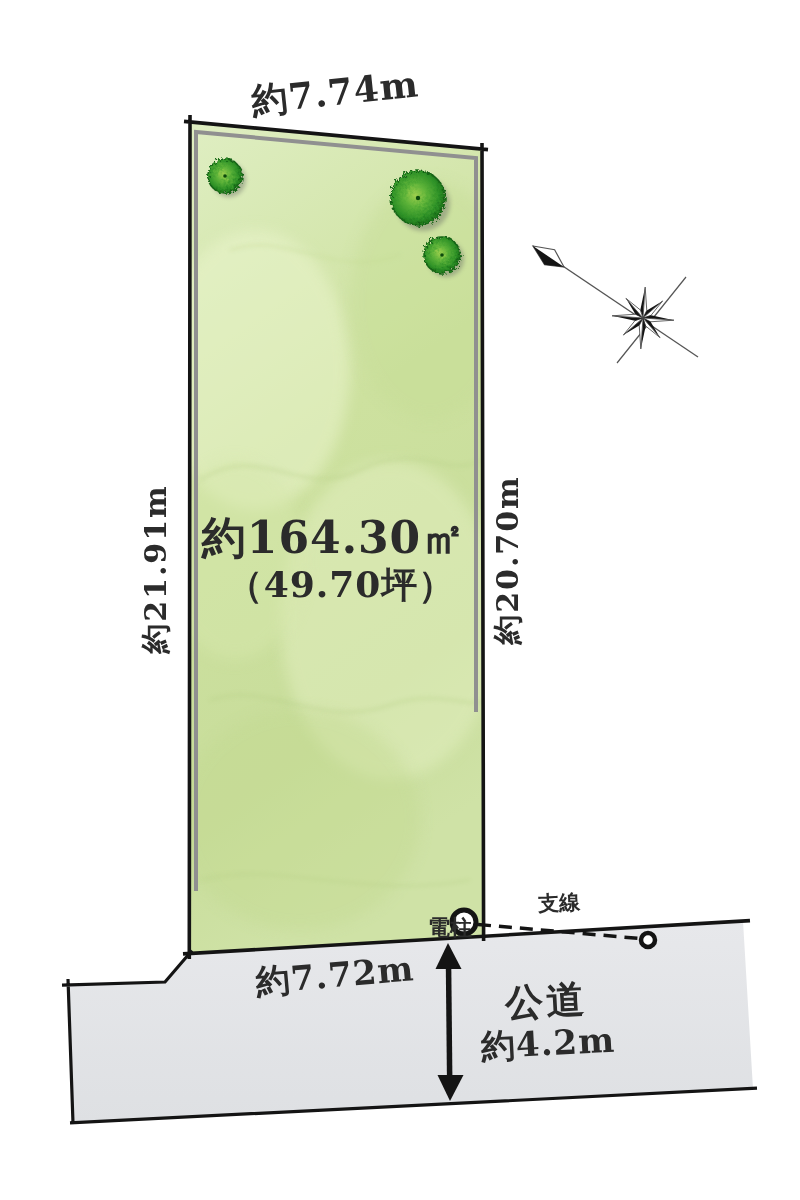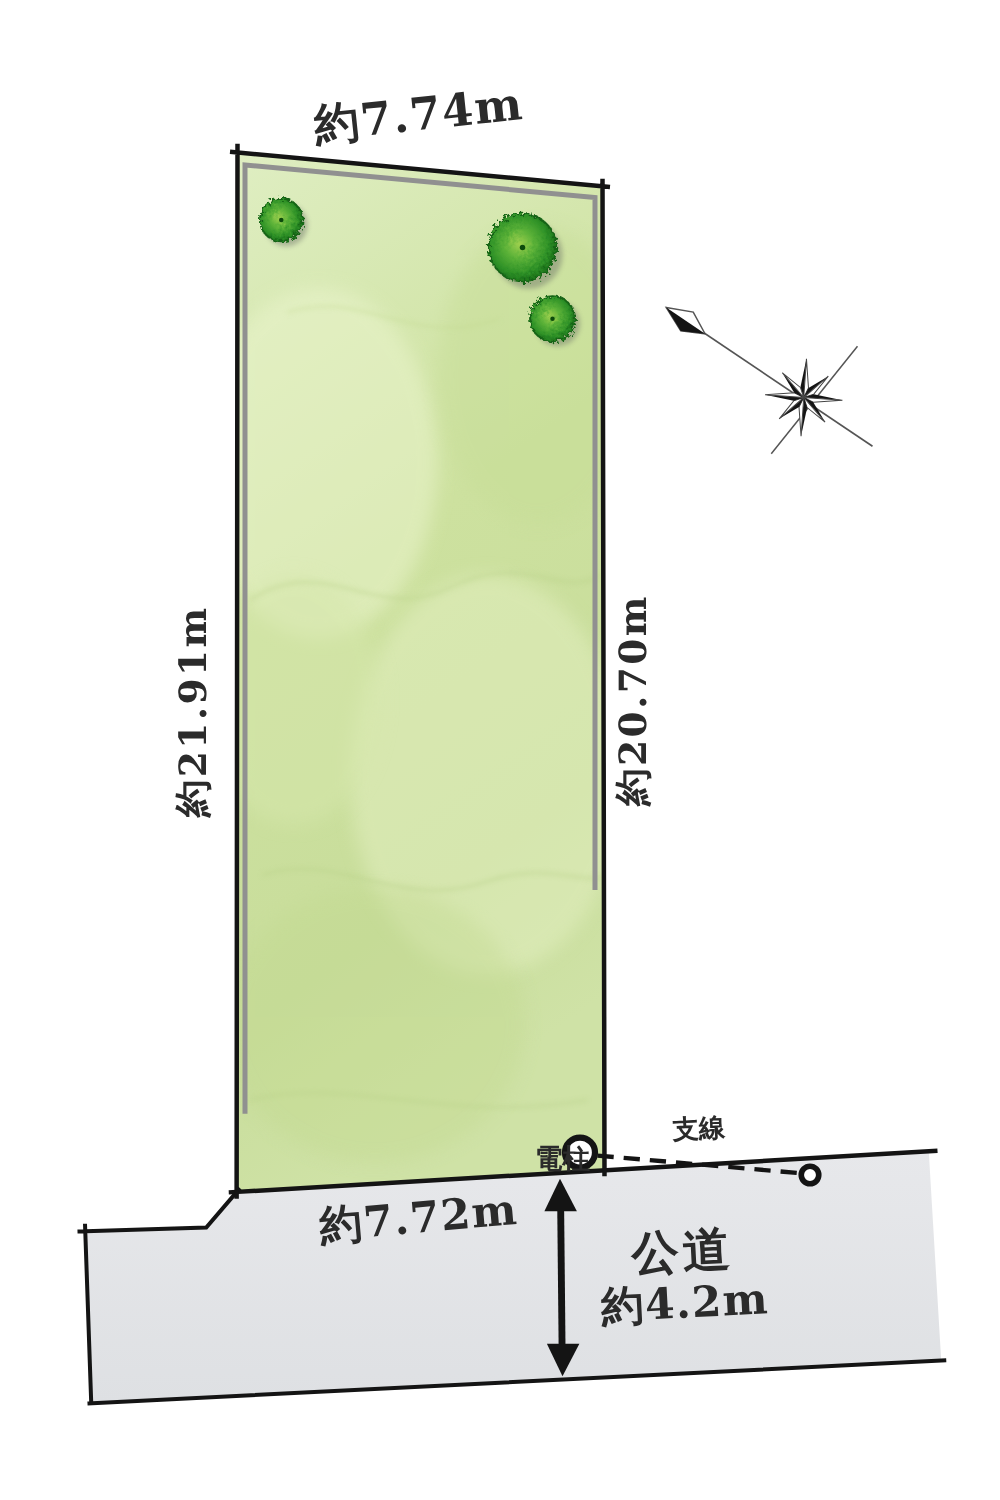--- a/index.html
+++ b/index.html
@@ -139,18 +139,20 @@
       <polygon points="-31,0 -7.85,-3.25 0,0" fill="#ffffff" stroke="#444444" stroke-width="0.8"></polygon>
 
       <polygon points="-18.4,-18.4 -7.85,-3.25 0,0" fill="#141414"></polygon>
       <polygon points="-18.4,-18.4 -3.25,-7.85 0,0" fill="#ffffff" stroke="#444444" stroke-width="0.8"></polygon>
     </g>
   </svg>
 
   <div class="lbl lbl-top">約7.74m</div>
   <div class="lbl lbl-left">約21.91m</div>
   <div class="lbl lbl-right">約20.70m</div>
+  <div class="lbl lbl-area">約164.30㎡</div>
+  <div class="lbl lbl-tsubo">（49.70坪）</div>
   <div class="lbl lbl-frontage">約7.72m</div>
   <div class="lbl lbl-roadname">公道</div>
   <div class="lbl lbl-roadwidth">約4.2m</div>
   <div class="lbl lbl-pole">電柱</div>
   <div class="lbl lbl-wire">支線</div>
 </div>
 
 </body></html>

